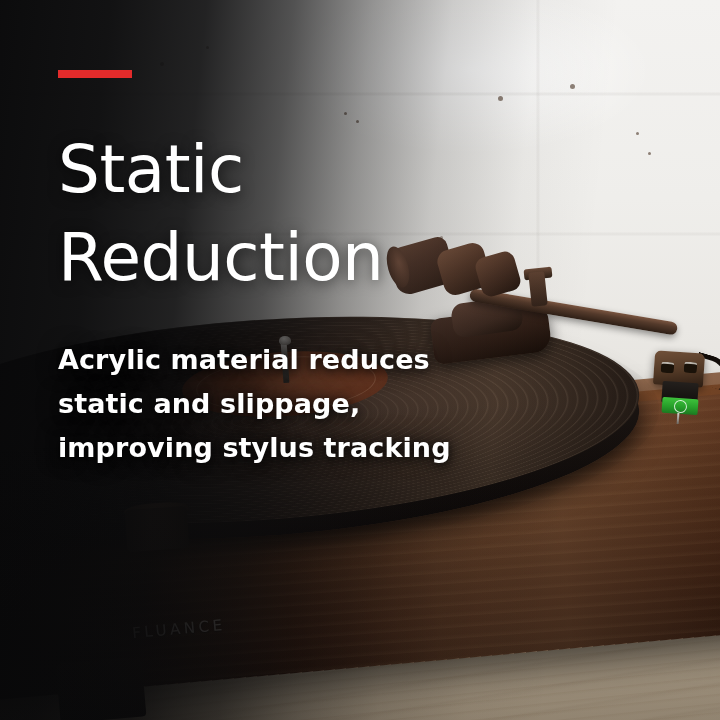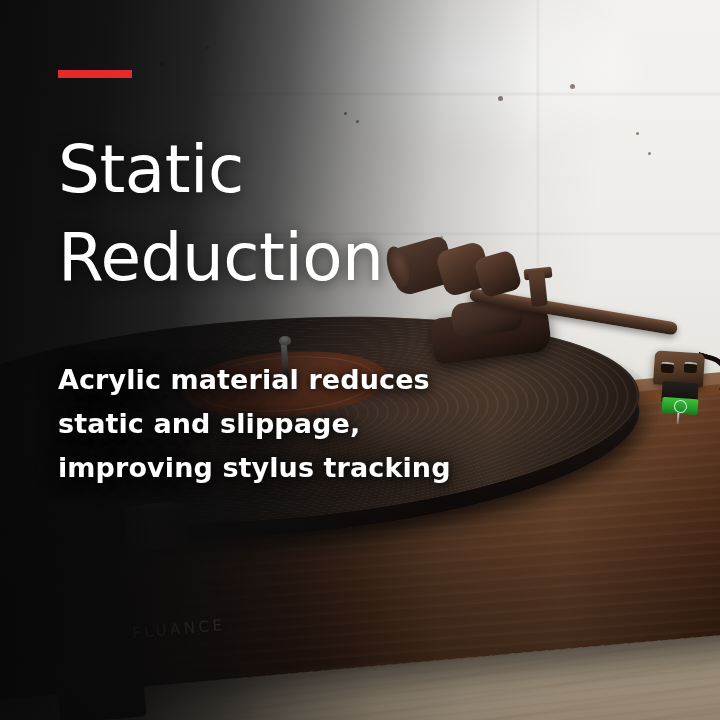--- a/index.html
+++ b/index.html
@@ -360,21 +360,21 @@
     margin-top: 48px;
     color: #ffffff;
     font-size: 66px;
     line-height: 1.33;
     font-weight: 400;
     letter-spacing: -0.5px;
     text-shadow: 0 2px 14px rgba(0,0,0,0.65);
     white-space: pre-line;
   }
   #subcopy {
-    margin-top: 56px;
+    margin-top: 36px;
     color: #ffffff;
     font-size: 27px;
     line-height: 1.63;
     font-weight: 700;
     letter-spacing: 0.1px;
     text-shadow: 0 2px 10px rgba(0,0,0,0.9), 0 0 22px rgba(0,0,0,0.7);
     white-space: pre-line;
   }
 </style>
 </head>

